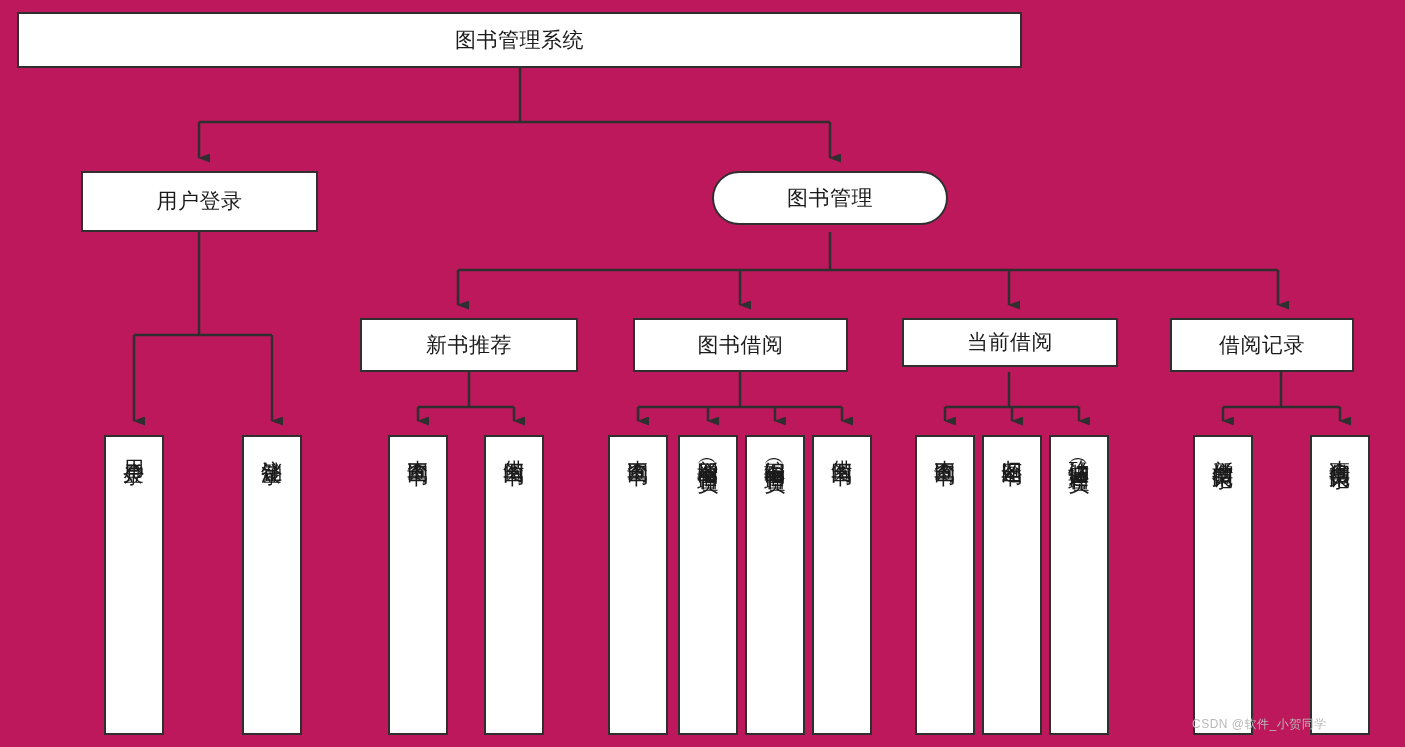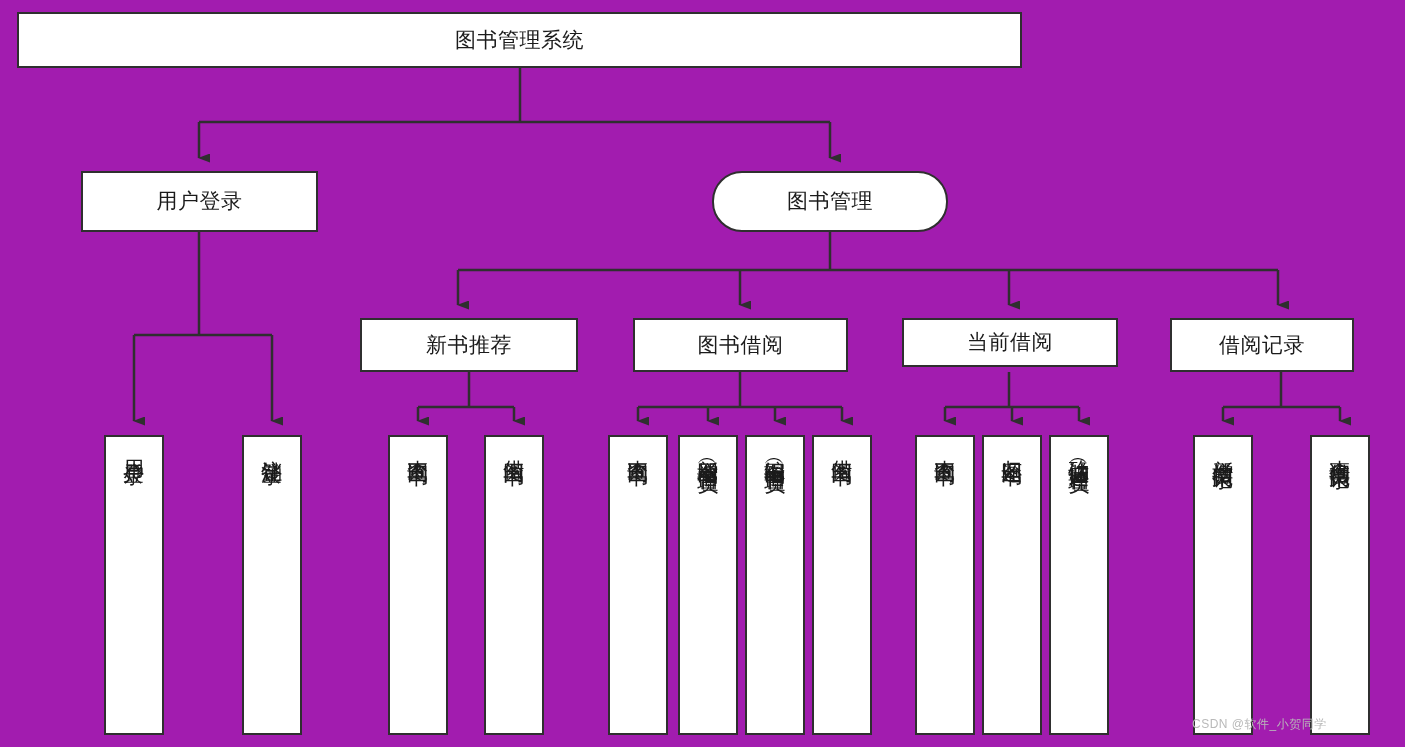--- a/index.html
+++ b/index.html
@@ -7,21 +7,21 @@
     padding: 0;
     background: #ffffff;
   }
   body {
     font-family: "Liberation Sans", "DejaVu Sans", sans-serif;
   }
   #canvas {
     position: relative;
     width: 1405px;
     height: 747px;
-    background: #a21caf;
+    background: #be185d;
     overflow: hidden;
   }
   svg.wires {
     position: absolute;
     left: 0;
     top: 0;
     width: 1405px;
     height: 747px;
     pointer-events: none;
   }
@@ -117,21 +117,21 @@
     </g>
   </svg>
 
   <div class="node" id="n-root" style="left: 17px; top: 12px; width: 1005px; height: 56px;">
     <span class="label">图书管理系统</span>
   </div>
 
   <div class="node" id="n-l1-0" style="left: 81px; top: 171px; width: 237px; height: 61px;">
     <span class="label">用户登录</span>
   </div>
-  <div class="node" id="n-l1-1" style="left: 712px; top: 171px; width: 236px; height: 61px; border-radius: 30px;">
+  <div class="node" id="n-l1-1" style="left: 712px; top: 171px; width: 236px; height: 54px; border-radius: 30px;">
     <span class="label">图书管理</span>
   </div>
 
   <div class="node" id="n-l2-1" style="left: 633px; top: 318px; width: 215px; height: 54px;">
     <span class="label">图书借阅</span>
   </div>
   <div class="node" id="n-l2-0" style="left: 360px; top: 318px; width: 218px; height: 54px;">
     <span class="label">新书推荐</span>
   </div>
   <div class="node" id="n-l2-2" style="left: 902px; top: 318px; width: 216px; height: 49px;">

